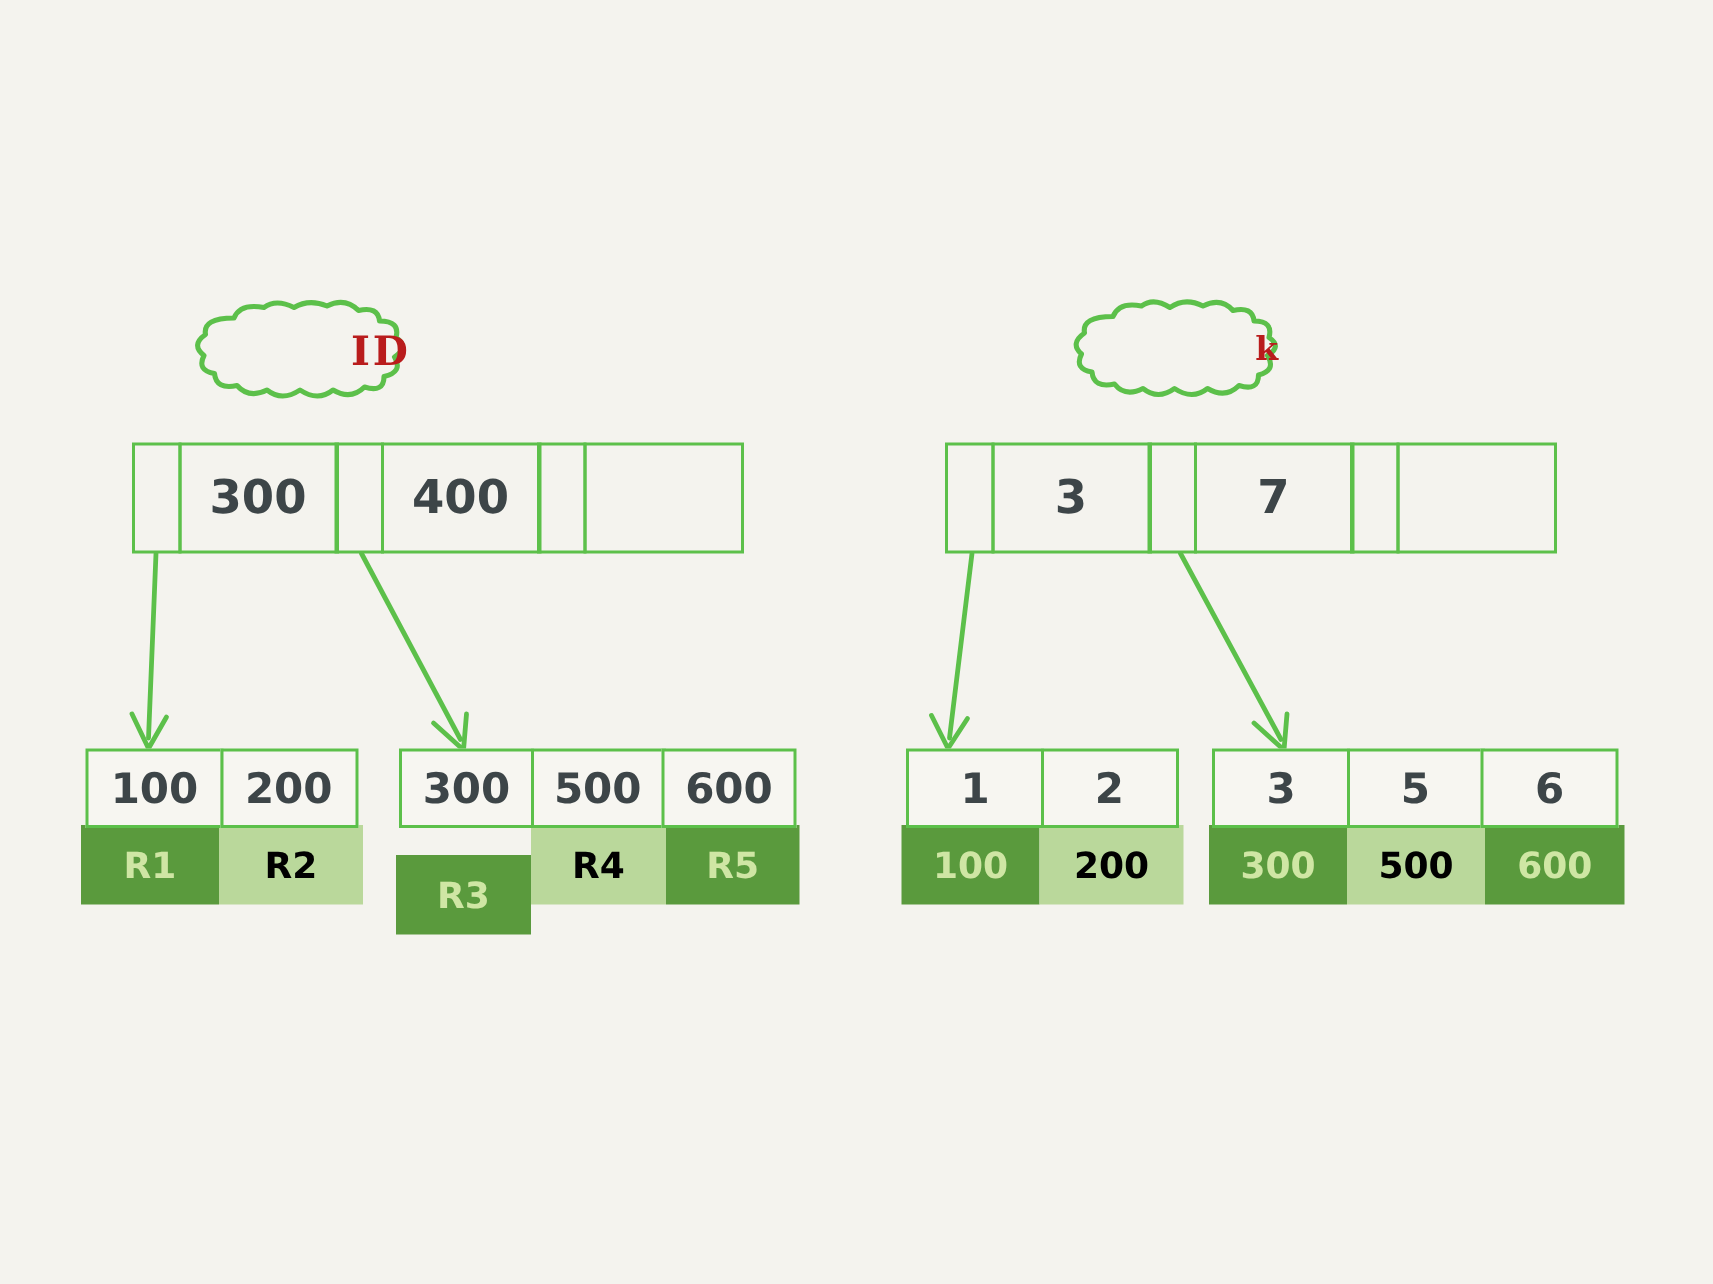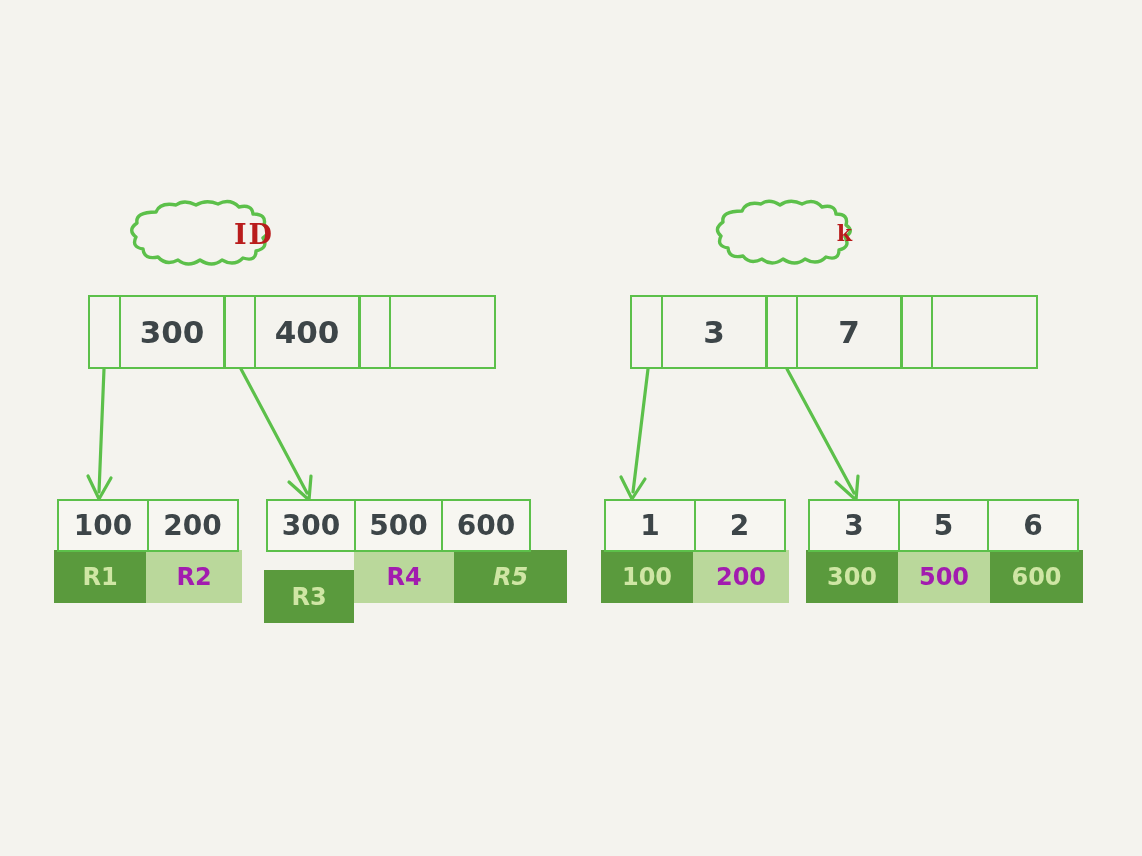--- a/index.html
+++ b/index.html
@@ -90,21 +90,21 @@
     height: 53px;
     display: flex;
     align-items: center;
     justify-content: center;
     font-family: "DejaVu Sans", sans-serif;
     font-weight: 700;
     font-size: 24px;
     box-sizing: border-box;
   }
   .pay.dark  { background: #5a9a3d; color: #cfe6a4; }
-  .pay.light { background: #bad89b; color: #a21caf; }
+  .pay.light { background: #bad89b; color: #000000; }
 
   
   .arrow-stroke {
     stroke: #5cc04a;
     stroke-width: 3.2;
     fill: none;
     stroke-linecap: round;
     stroke-linejoin: round;
   }
 </style>
@@ -188,22 +188,22 @@
   </div>
 
   <div class="leaf" style="left:266px; top:499px;">
     <div class="leaf-keys">
       <div class="cell key" style="width:90px;">300</div>
       <div class="cell key" style="width:90px;">500</div>
       <div class="cell key" style="width:90px;">600</div>
     </div>
     <div class="leaf-payload" style="left:-2px; top:51px;">
       <div class="pay dark" style="width:90px;margin-top:20px;">R3</div>
-      <div class="pay light" style="width:100px;">R4</div>
-      <div class="pay dark" style="width:113px;font-style:italic;">R5</div>
+      <div class="pay light" style="width:90px;">R4</div>
+      <div class="pay dark" style="width:89px;">R5</div>
     </div>
   </div>
 
   <div class="leaf" style="left:604px; top:499px;">
     <div class="leaf-keys">
       <div class="cell key" style="width:92px;">1</div>
       <div class="cell key" style="width:92px;">2</div>
     </div>
     <div class="leaf-payload" style="left:-3px; top:51px;">
       <div class="pay dark" style="width:92px;">100</div>

